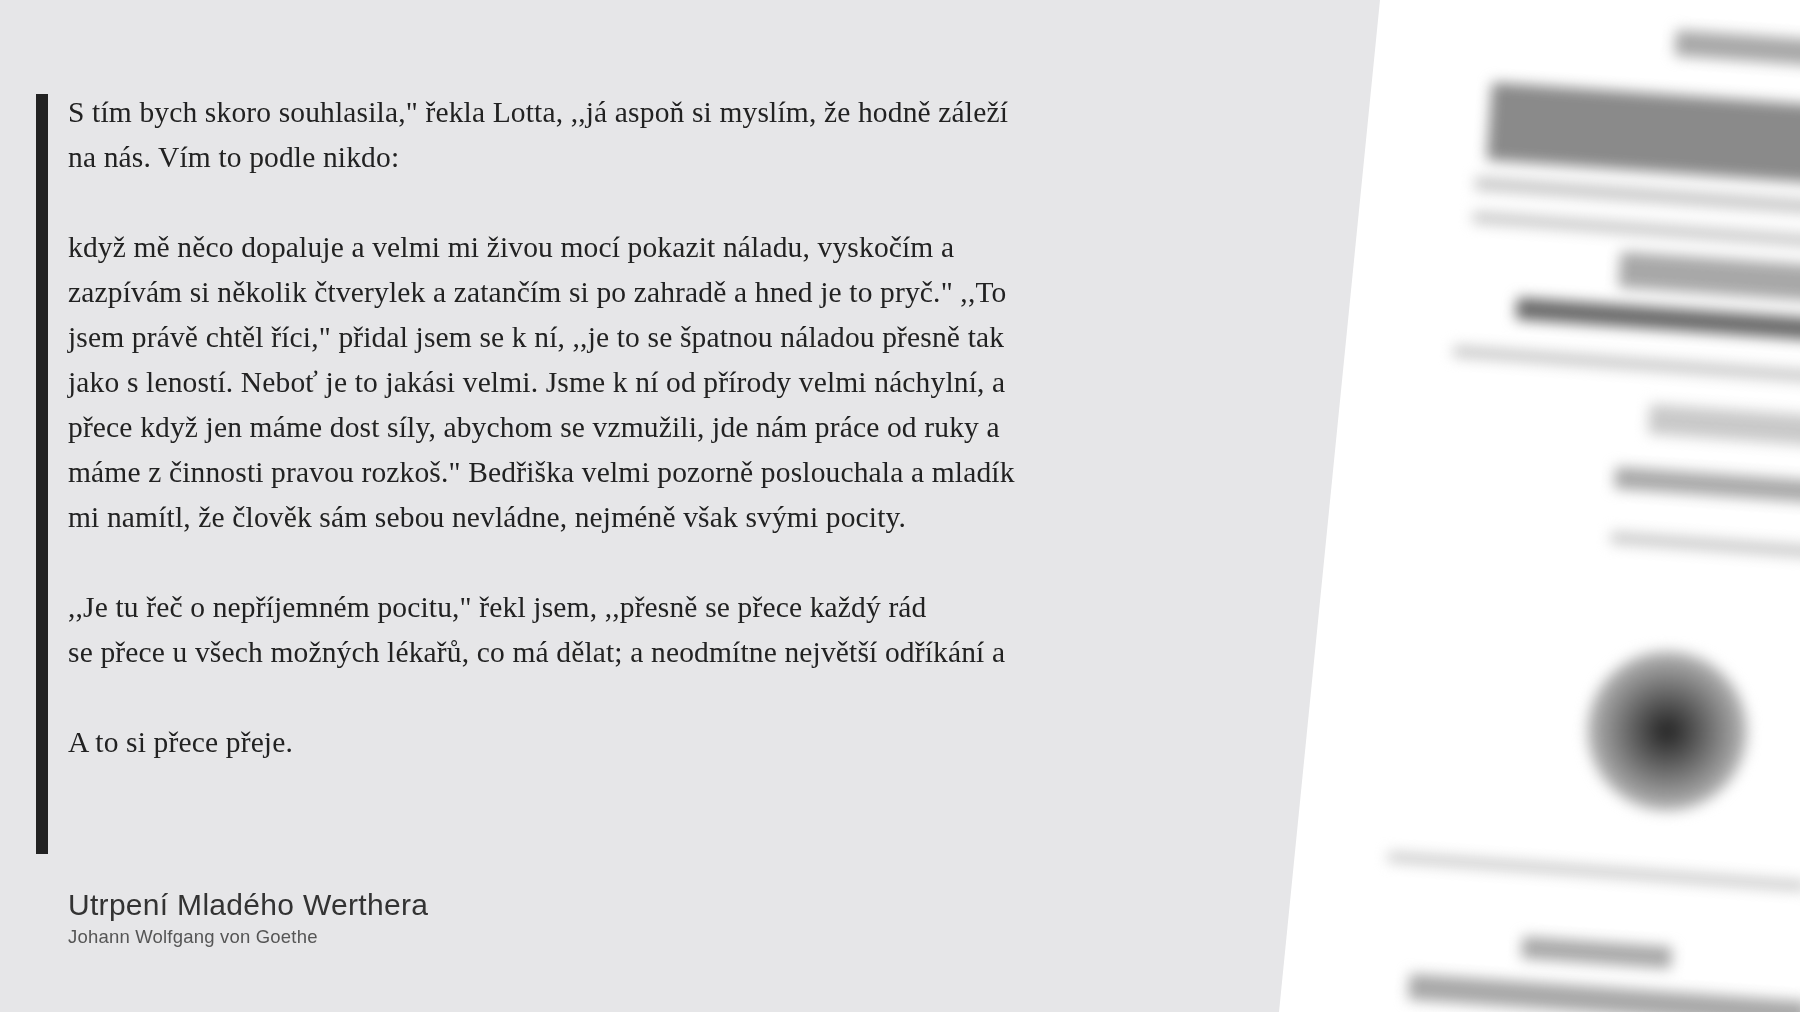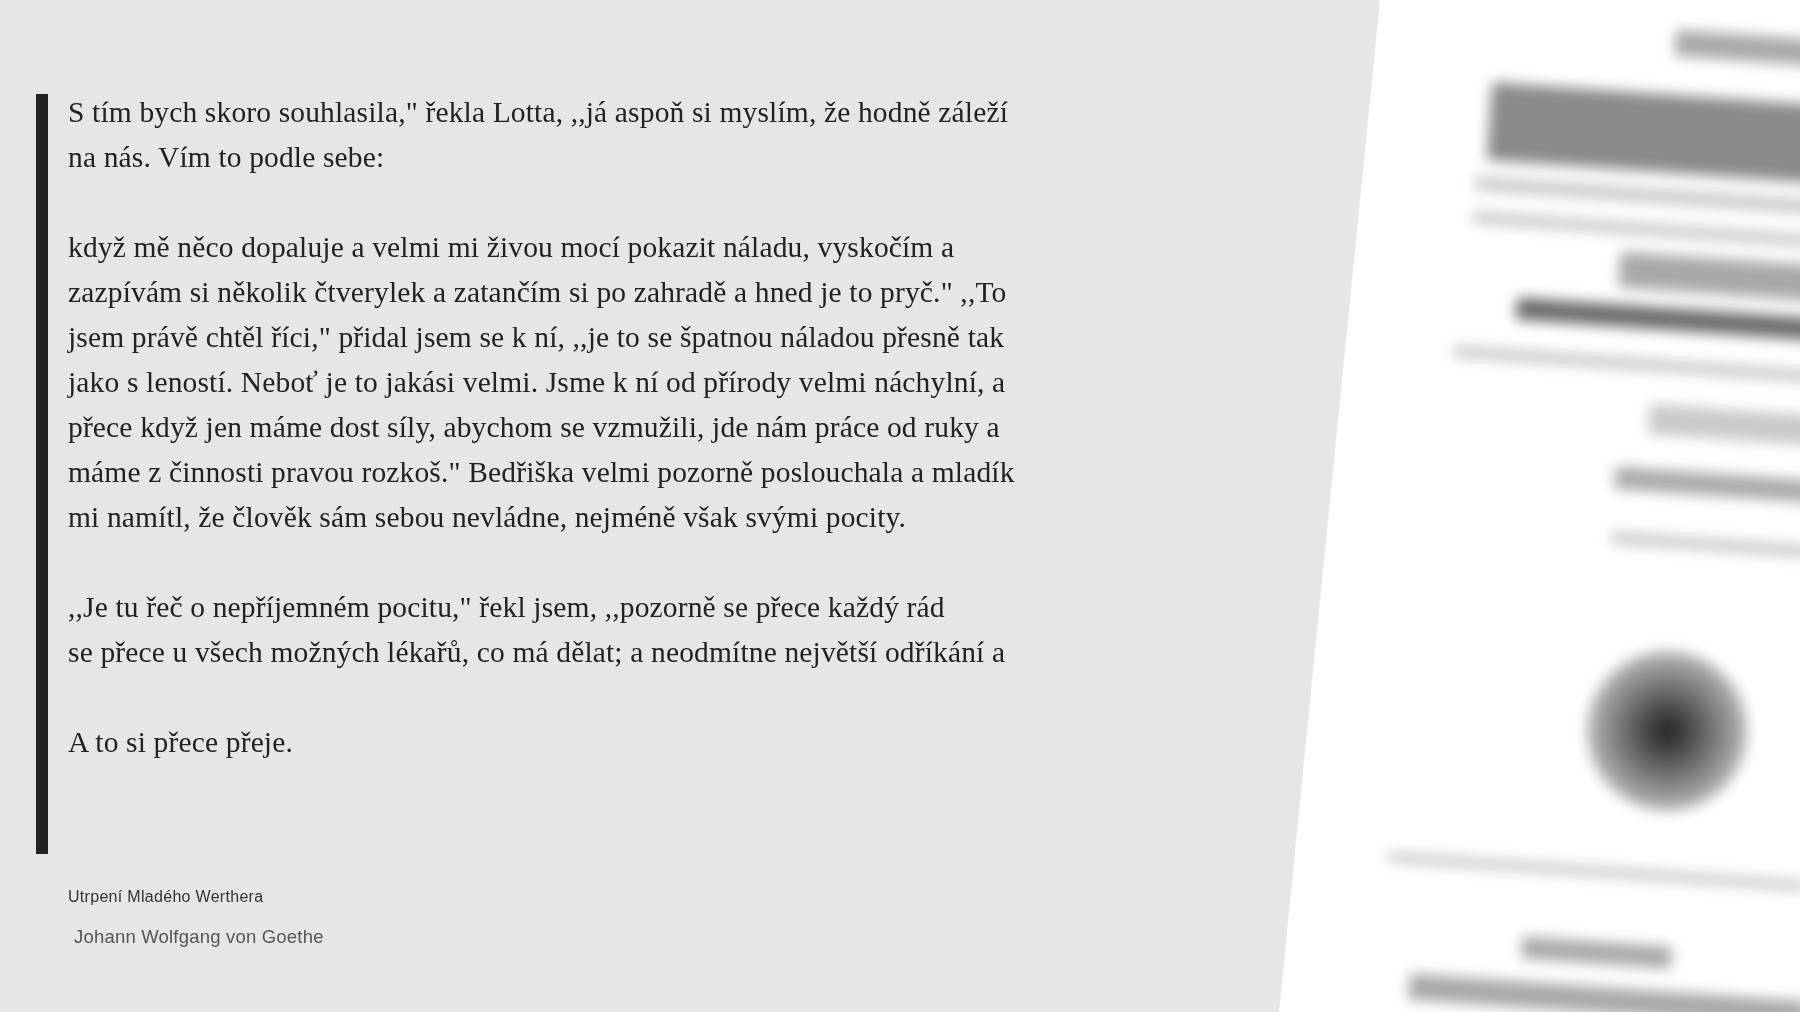--- a/index.html
+++ b/index.html
@@ -72,35 +72,34 @@
   }
   #quote .para { margin: 0 0 45px 0; }
   #quote .para:last-child { margin-bottom: 0; }
   #quote .line { display: block; white-space: nowrap; }
 
   #cite-title {
     position: absolute;
     left: 68px;
     top: 888px;
     font-family: "Liberation Sans", "DejaVu Sans", sans-serif;
-    font-size: 16px;
+    font-size: 30px;
     color: #333333;
     white-space: nowrap;
     letter-spacing: 0.3px;
   }
   #cite-author {
     position: absolute;
     left: 68px;
     top: 926px;
     font-family: "Liberation Sans", "DejaVu Sans", sans-serif;
     font-size: 18.5px;
     color: #555555;
     white-space: nowrap;
     letter-spacing: 0.2px;
-    margin-left: 6px;
   }
 </style>
 </head>
 <body>
 
 <div id="stage">
 
   <div id="cover">
     <div class="cv mid" style="left:430px; top:40px; width:190px; height:26px;"></div>
     <div class="cv" style="left:250px; top:105px; width:380px; height:78px;"></div>
@@ -117,33 +116,33 @@
     <div class="cv mid" style="left:340px; top:955px; width:150px; height:22px;"></div>
     <div class="cv mid" style="left:230px; top:1000px; width:400px; height:26px;"></div>
   </div>
 
   <div id="panel">
     <div id="quote-bar"></div>
 
     <blockquote id="quote" style="margin:0;">
       <p class="para">
         <span class="line">S tím bych skoro souhlasila," řekla Lotta, ,,já aspoň si myslím, že hodně záleží</span>
-        <span class="line">na nás. Vím to podle sebe:</span>
+        <span class="line">na nás. Vím to podle nikdo:</span>
       </p>
       <p class="para">
         <span class="line">když mě něco dopaluje a velmi mi živou mocí pokazit náladu, vyskočím a</span>
         <span class="line">zazpívám si několik čtverylek a zatančím si po zahradě a hned je to pryč." ,,To</span>
         <span class="line">jsem právě chtěl říci," přidal jsem se k ní, ,,je to se špatnou náladou přesně tak</span>
         <span class="line">jako s leností. Neboť je to jakási velmi. Jsme k ní od přírody velmi náchylní, a</span>
         <span class="line">přece když jen máme dost síly, abychom se vzmužili, jde nám práce od ruky a</span>
         <span class="line">máme z činnosti pravou rozkoš." Bedřiška velmi pozorně poslouchala a mladík</span>
         <span class="line">mi namítl, že člověk sám sebou nevládne, nejméně však svými pocity.</span>
       </p>
       <p class="para">
-        <span class="line">,,Je tu řeč o nepříjemném pocitu," řekl jsem, ,,pozorně se přece každý rád</span>
+        <span class="line">,,Je tu řeč o nepříjemném pocitu," řekl jsem, ,,přesně se přece každý rád</span>
         <span class="line">se přece u všech možných lékařů, co má dělat; a neodmítne největší odříkání a</span>
       </p>
       <p class="para">
         <span class="line">A to si přece přeje.</span>
       </p>
     </blockquote>
 
     <div id="cite-title">Utrpení Mladého Werthera</div>
     <div id="cite-author">Johann Wolfgang von Goethe</div>
   </div>

